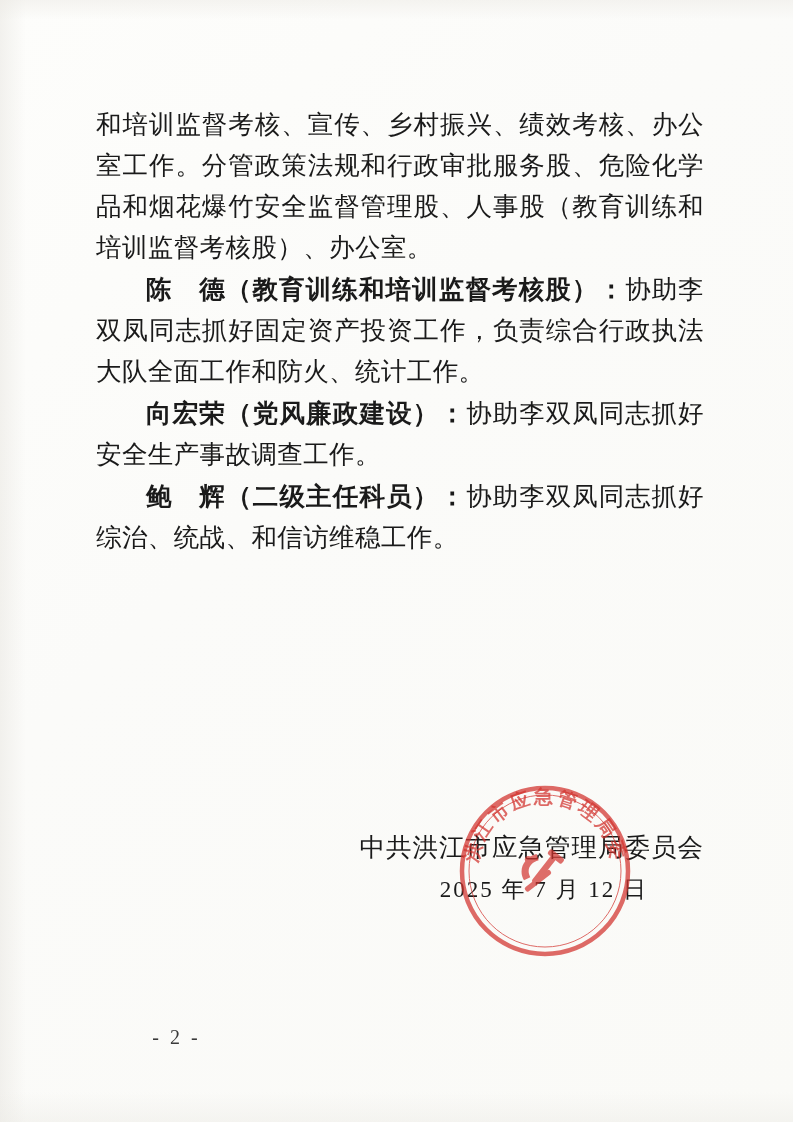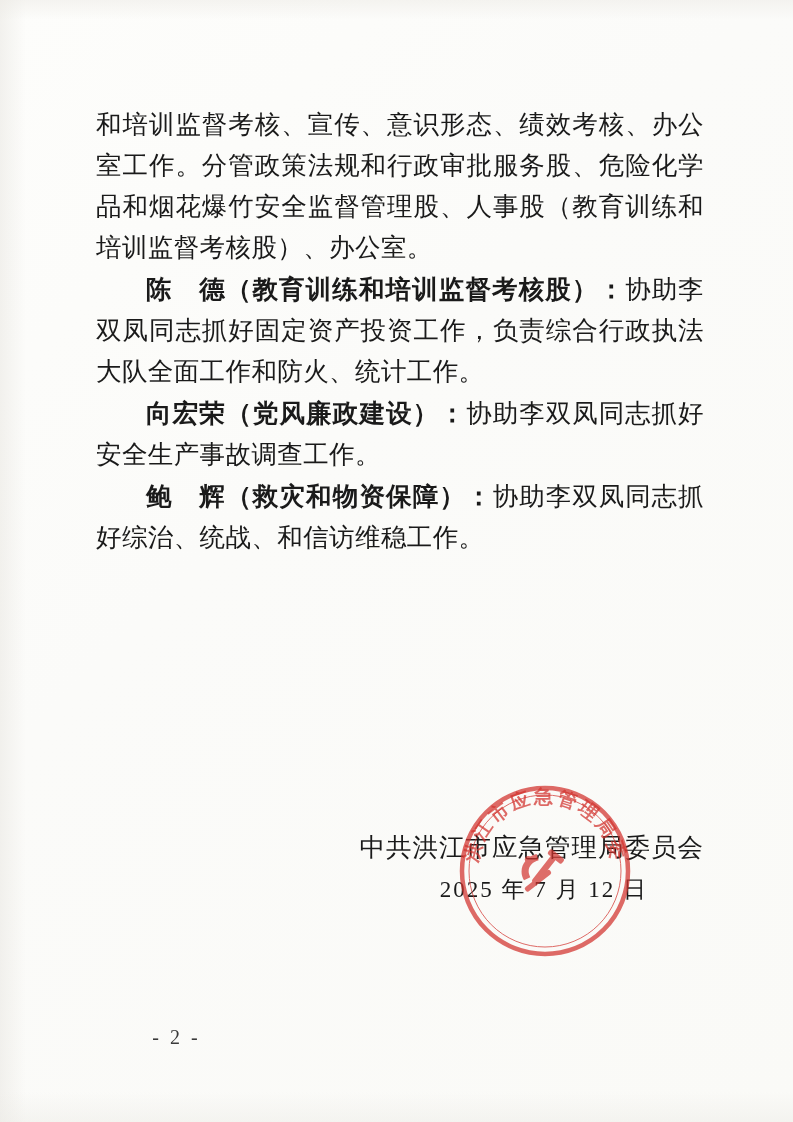--- a/index.html
+++ b/index.html
@@ -112,34 +112,34 @@
 <body>
 
 <div class="page">
   <div class="scan-edge-left"></div>
   <div class="scan-edge-top"></div>
   <div class="scan-edge-bottom"></div>
 
   <div class="doc-body">
 
     <p class="para">
-      <span>和培训监督考核、宣传、意识形态、绩效考核、办公室工作。分管政策法规和行政审批服务股、危险化学品和烟花爆竹安全监督管理股、人事股（教育训练和培训监督考核股）、办公室。</span>
+      <span>和培训监督考核、宣传、乡村振兴、绩效考核、办公室工作。分管政策法规和行政审批服务股、危险化学品和烟花爆竹安全监督管理股、人事股（教育训练和培训监督考核股）、办公室。</span>
     </p>
 
 
     <p class="para indent">
       <span class="lead">陈　德（教育训练和培训监督考核股）：</span><span>协助李双凤同志抓好固定资产投资工作，负责综合行政执法大队全面工作和防火、统计工作。</span>
     </p>
 
     <p class="para indent">
       <span class="lead">向宏荣（党风廉政建设）：</span><span>协助李双凤同志抓好安全生产事故调查工作。</span>
     </p>
 
     <p class="para indent">
-      <span class="lead">鲍　辉（救灾和物资保障）：</span><span>协助李双凤同志抓好综治、统战、和信访维稳工作。</span>
+      <span class="lead">鲍　辉（二级主任科员）：</span><span>协助李双凤同志抓好综治、统战、和信访维稳工作。</span>
     </p>
 
 
 
   </div>
 
   <div class="signature-block">
     <div class="sig-line">中共洪江市应急管理局委员会</div>
     <div class="sig-date">2025 年 7 月 12 日</div>
   </div>

